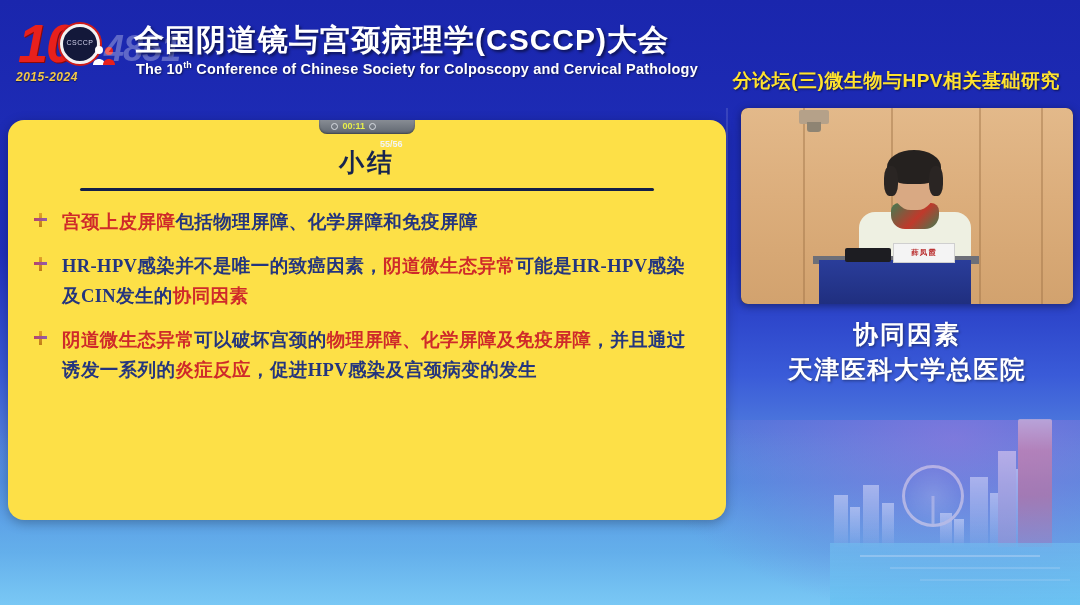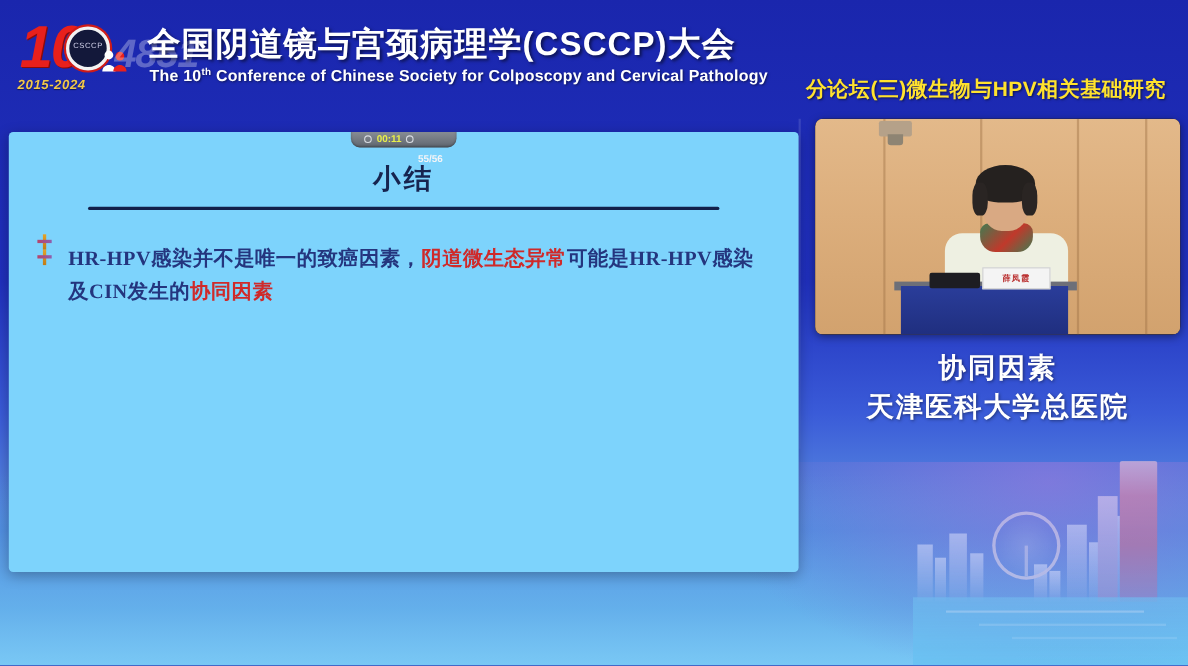--- a/index.html
+++ b/index.html
@@ -112,21 +112,21 @@
     color:#ffe22e; font-size:19px; font-weight:bold;
     letter-spacing:.5px;
     text-shadow:1px 1px 2px rgba(0,0,0,.55);
     white-space:nowrap;
     margin-top:36px;
   }
 
   
   .slide {
     position:absolute; left:8px; top:120px; width:718px; height:400px;
-    background:#7dd3fc; border-radius:4px;
+    background:#fde047; border-radius:16px;
     box-shadow:0 3px 12px rgba(0,0,0,.28);
     overflow:hidden;
   }
   .timer-badge {
     position:absolute; left:50%; transform:translateX(-50%); top:-1px;
     width:96px; height:15px;
     background:linear-gradient(180deg,#8a8f96,#5f6670);
     border-radius:0 0 8px 8px;
     display:flex; align-items:center; justify-content:center; gap:4px;
     font-size:9px; font-weight:bold; line-height:1;
@@ -318,27 +318,35 @@
 
   <div class="slide-title">小结</div>
   <div class="slide-rule"></div>
 
   <div class="bullets">
     <div class="bullet">
       <span class="marker">
           <span class="m-v"></span>
           <span class="m-h"></span>
         </span>
+      <span class="seg-holder"><span class="rd">宫颈上皮屏障</span><span class="bl">包括物理屏障、化学屏障和免疫屏障</span></span>
     </div>
     <div class="bullet">
       <span class="marker">
           <span class="m-v"></span>
           <span class="m-h"></span>
         </span>
       <span class="seg-holder"><span class="bl">HR-HPV感染并不是唯一的致癌因素，</span><span class="rd">阴道微生态异常</span><span class="bl">可能是HR-HPV感染及CIN发生的</span><span class="rd">协同因素</span></span>
+    </div>
+    <div class="bullet">
+      <span class="marker">
+          <span class="m-v"></span>
+          <span class="m-h"></span>
+        </span>
+      <span class="seg-holder"><span class="rd">阴道微生态异常</span><span class="bl">可以破坏宫颈的</span><span class="rd">物理屏障、化学屏障及免疫屏障</span><span class="bl">，并且通过诱发一系列的</span><span class="rd">炎症反应</span><span class="bl">，促进HPV感染及宫颈病变的发生</span></span>
     </div>
   </div>
 </div>
 
 <div class="divider-v"></div>
 
 <div class="video-frame">
   <div class="vid-wall"></div>
   <div class="vid-seam" style="left:62px;"></div>
   <div class="vid-seam" style="left:150px;"></div>

